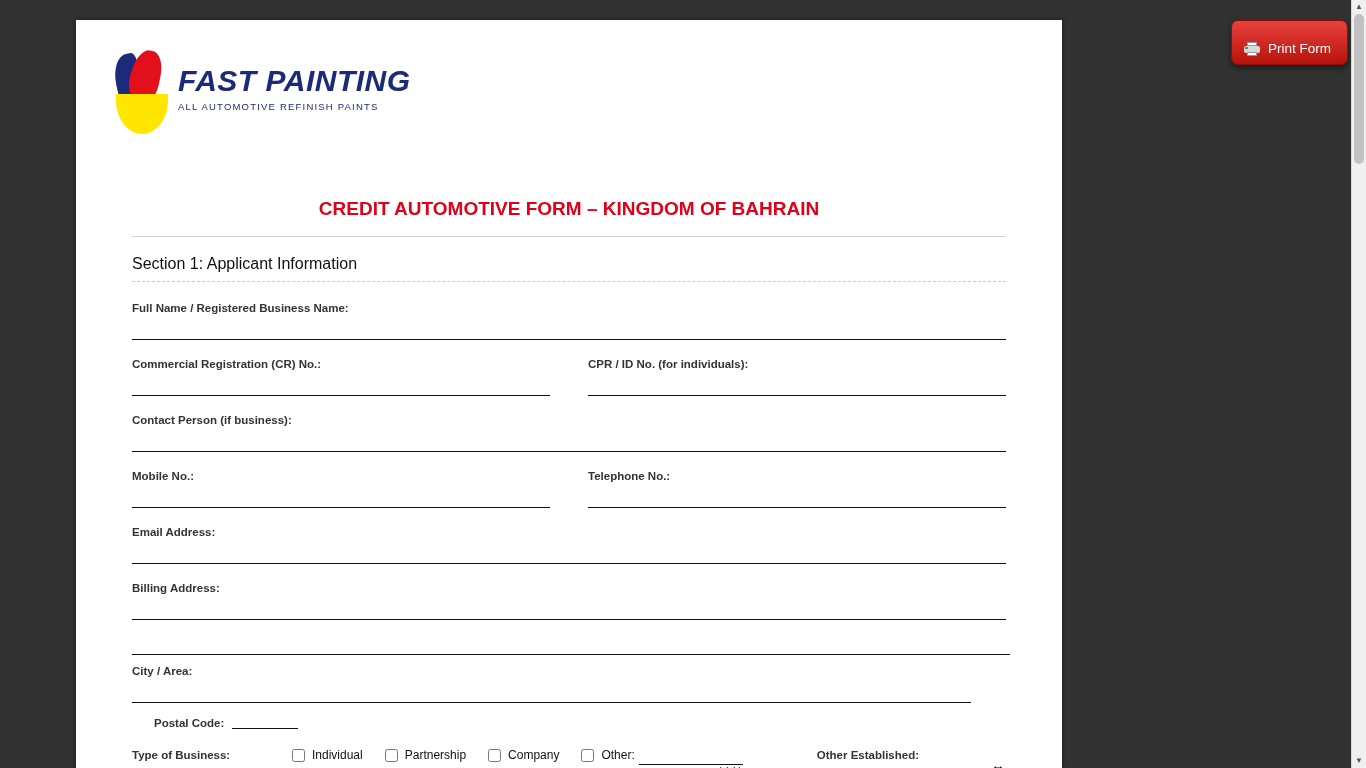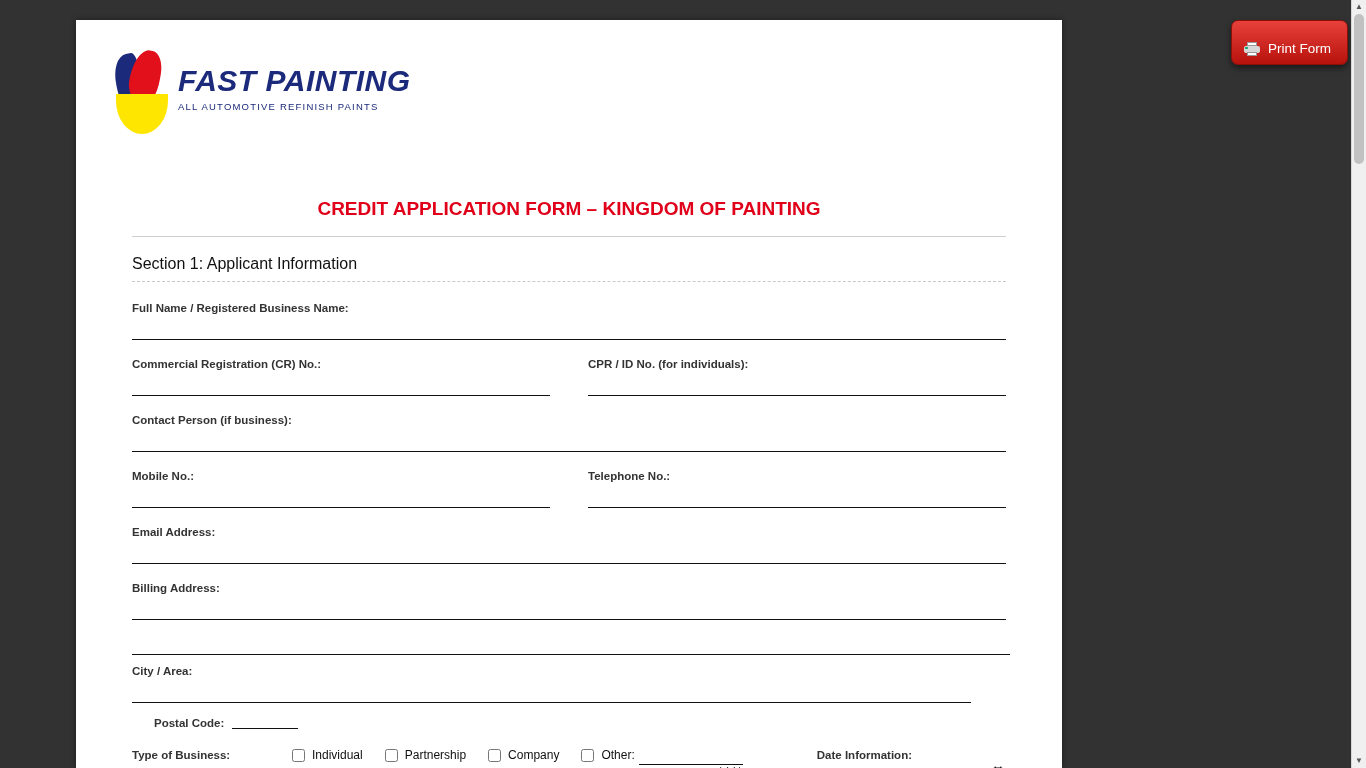--- a/index.html
+++ b/index.html
@@ -386,21 +386,21 @@
           <div class="brand-main">FAST PAINTING</div>
           <div class="brand-sub">ALL AUTOMOTIVE REFINISH PAINTS</div>
         </div>
       </div>
 
 
     </div>
 
     <div id="doc">
 
-      <div class="form-title">CREDIT APPLICATION FORM – KINGDOM OF PAINTING</div>
+      <div class="form-title">CREDIT AUTOMOTIVE FORM – KINGDOM OF BAHRAIN</div>
       <hr class="title-rule">
 
       <div class="section-head">Section 1: Applicant Information</div>
       <hr class="dashed-rule">
 
       <div class="row">
         <div class="col full">
           <label class="fld-label">Full Name / Registered Business Name:</label>
           <input class="line-input" type="text" value="" style="">
         </div>
@@ -480,21 +480,21 @@
           <input type="checkbox" style="">
           <span>Company</span>
         </label>
 
         <label class="cb-group">
           <input type="checkbox" style="">
           <span>Other:</span>
           <input class="other-input" type="text" value="" style="">
         </label>
 
-        <span class="date-label">Date Information:</span>
+        <span class="date-label">Other Established:</span>
       </div>
 
       <div class="date-wrap">
         <input class="date-input" type="date" style="">
       </div>
 
     </div>
   </div>
 
   <div id="print-btn">

